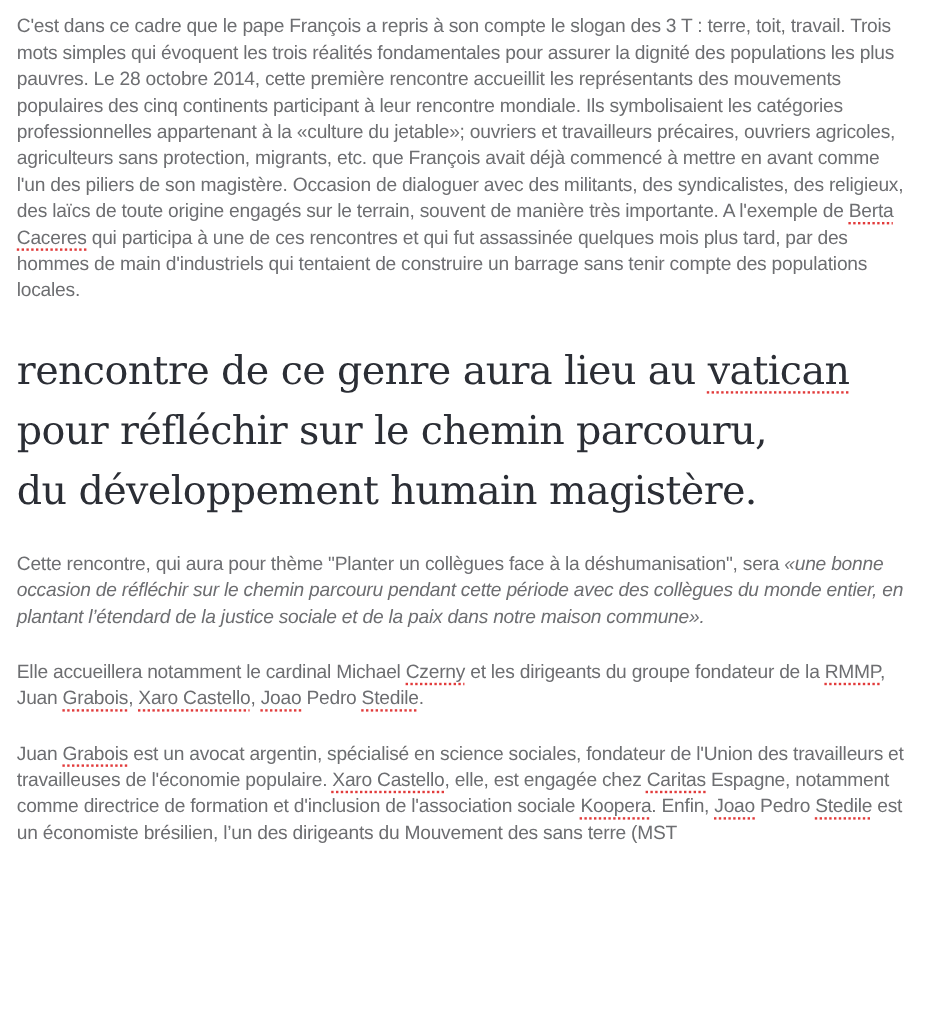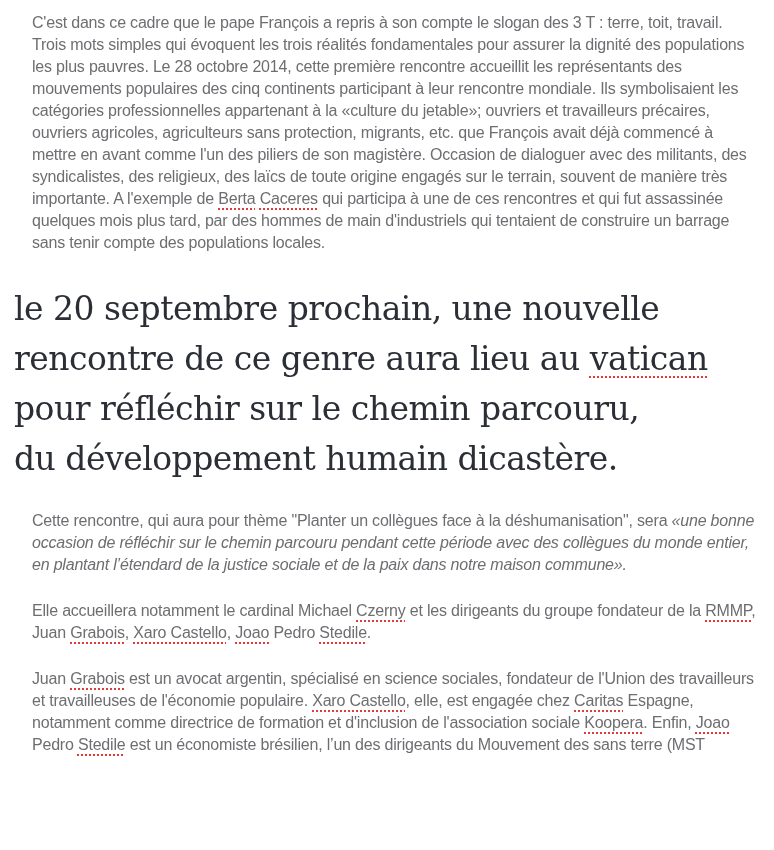--- a/index.html
+++ b/index.html
@@ -11,21 +11,21 @@
   body {
     width: 774px;
     min-height: 850px;
     font-family: "Liberation Sans", sans-serif;
     -webkit-font-smoothing: antialiased;
   }
   .article {
     padding: 12px 15px 20px 14px;
   }
   p.body-para {
-    margin: 0 0 24px 18px;
+    margin: 0 0 24px 0;
     color: #6d6e71;
     font-size: 16px;
     line-height: 22px;
     letter-spacing: -0.2px;
   }
   h1.article-heading {
     margin: 30px 0 26px 0;
     color: #2b2e35;
     font-family: "DejaVu Serif", "Liberation Serif", serif;
     font-weight: 400;
@@ -54,24 +54,23 @@
   }
 </style>
 </head>
 <body>
 
 <main class="article">
 
   <p class="body-para"><span>C'est dans ce cadre que le pape François a repris à son compte le slogan des 3 T : terre, toit, travail. Trois mots simples qui évoquent les trois réalités fondamentales pour assurer la dignité des populations les plus pauvres. Le 28 octobre 2014, cette première rencontre accueillit les représentants des mouvements populaires des cinq continents participant à leur rencontre mondiale. Ils symbolisaient les catégories professionnelles appartenant à la «culture du jetable»; ouvriers et travailleurs précaires, ouvriers agricoles, agriculteurs sans protection, migrants, etc. que François avait déjà commencé à mettre en avant comme l'un des piliers de son magistère. Occasion de dialoguer avec des militants, des syndicalistes, des religieux, des laïcs de toute origine engagés sur le terrain, souvent de manière très importante. A l'exemple de </span><span class="u">Berta</span><span> </span><span class="u">Caceres</span><span> qui participa à une de ces rencontres et qui fut assassinée quelques mois plus tard, par des hommes de main d'industriels qui tentaient de construire un barrage sans tenir compte des populations locales.</span></p>
 
   <h1 class="article-heading">
-      <span class="heading-line"><span>le 20 septembre prochain, une nouvelle</span></span>
       <span class="heading-line"><span>rencontre de ce genre aura lieu au </span><span class="u">vatican</span></span>
       <span class="heading-line"><span>pour réfléchir sur le chemin parcouru,</span></span>
-      <span class="heading-line"><span>du développement humain dicastère.</span></span>
+      <span class="heading-line"><span>du développement humain magistère.</span></span>
     </h1>
 
   <p class="body-para"><span>Cette rencontre, qui aura pour thème "Planter un collègues face à la déshumanisation", sera </span><span class="i">«une bonne occasion de réfléchir sur le chemin parcouru pendant cette période avec des collègues du monde entier, en plantant l’étendard de la justice sociale et de la paix dans notre maison commune».</span></p>
 
   <p class="body-para"><span>Elle accueillera notamment le cardinal Michael </span><span class="u">Czerny</span><span> et les dirigeants du groupe fondateur de la </span><span class="u">RMMP</span><span>, Juan </span><span class="u">Grabois</span><span>, </span><span class="u">Xaro Castello</span><span>, </span><span class="u">Joao</span><span> Pedro </span><span class="u">Stedile</span><span>.</span></p>
 
   <p class="body-para"><span>Juan </span><span class="u">Grabois</span><span> est un avocat argentin, spécialisé en science sociales, fondateur de l'Union des travailleurs et travailleuses de l'économie populaire. </span><span class="u">Xaro Castello</span><span>, elle, est engagée chez </span><span class="u">Caritas</span><span> Espagne, notamment comme directrice de formation et d'inclusion de l'association sociale </span><span class="u">Koopera</span><span>. Enfin, </span><span class="u">Joao</span><span> Pedro </span><span class="u">Stedile</span><span> est un économiste brésilien, l’un des dirigeants du Mouvement des sans terre (MST</span></p>
 
 </main>
 

